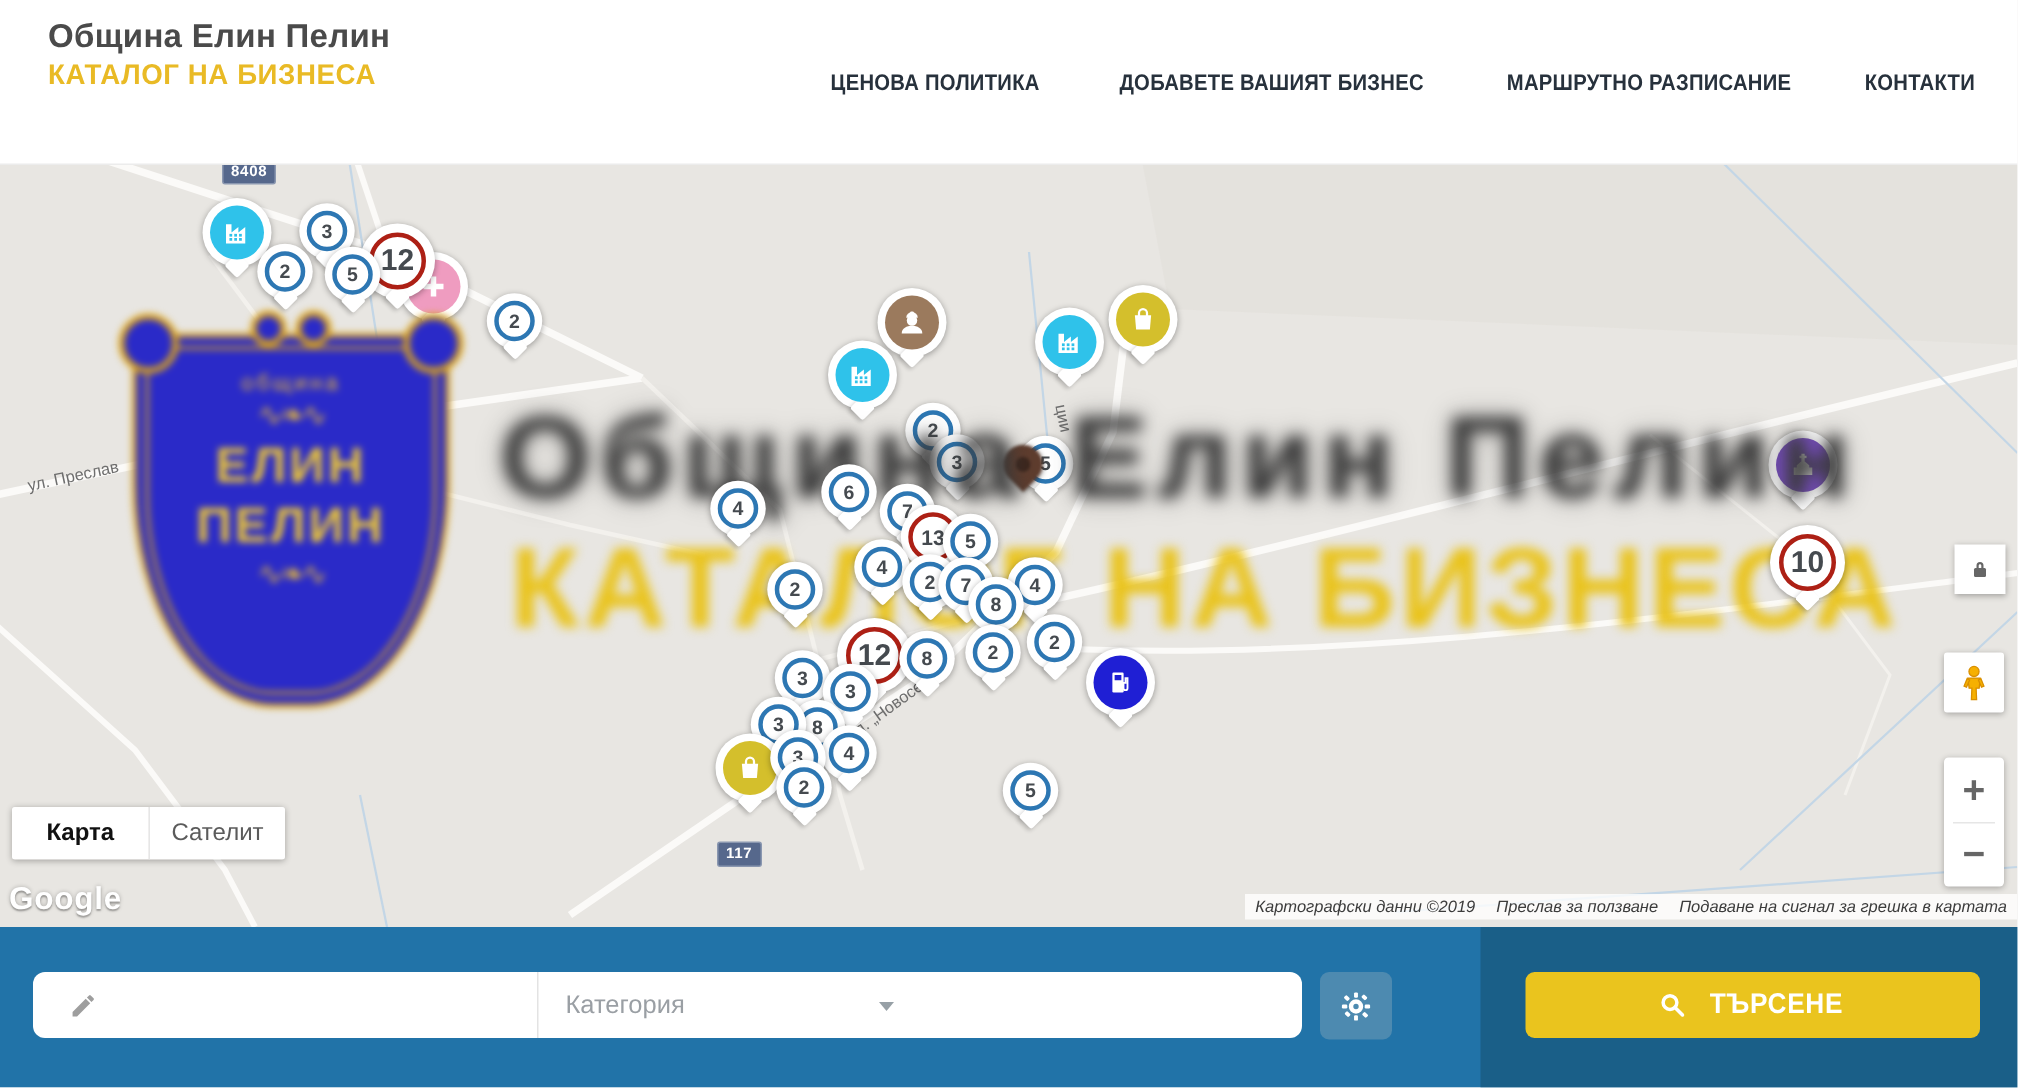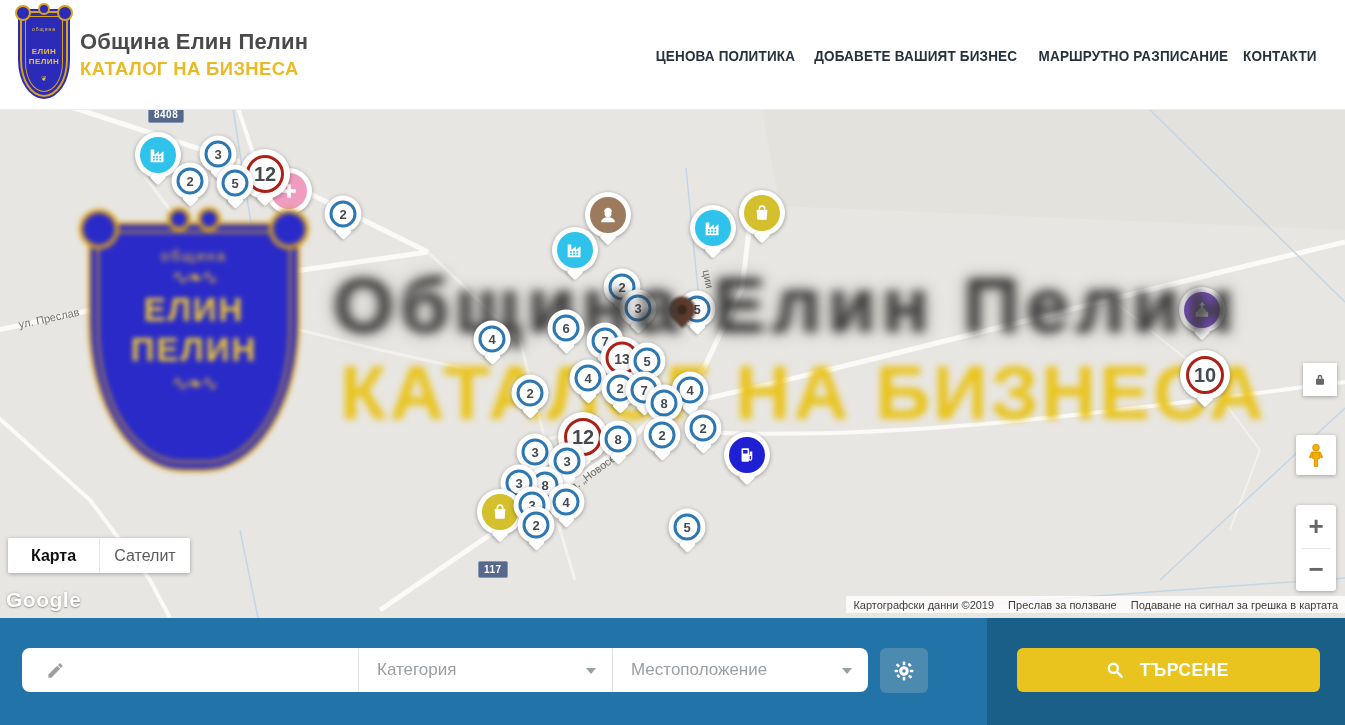--- a/index.html
+++ b/index.html
@@ -12,21 +12,21 @@
   .emblem { position:relative; width:48px; height:86px; background:#2b2bb8; border:2px solid #d9a21b; border-radius:8px 8px 26px 26px / 8px 8px 40px 40px; box-shadow:0 0 0 2px #2b2bb8; }
   .emblem::before { content:""; position:absolute; inset:3px; border:1px solid #d9a21b; border-radius:5px 5px 22px 22px / 5px 5px 34px 34px; }
   .emblem .curl { position:absolute; width:16px; height:16px; background:#2b2bb8; border:2px solid #d9a21b; border-radius:50%; top:-8px; }
   .emblem .curl.l { left:-7px; } .emblem .curl.r { right:-7px; } .emblem .curl.c { left:16px; top:-10px; width:12px; height:12px; }
   .emblem-txt { position:absolute; left:0; right:0; top:26px; text-align:center; color:#e9c43a; font-weight:bold; font-size:8px; line-height:10px; letter-spacing:0.5px; }
   .emblem-top { position:absolute; left:0; right:0; top:13px; text-align:center; color:#e9c43a; font-size:5px; letter-spacing:1px; }
   .emblem-orn { position:absolute; left:0; right:0; text-align:center; color:#e9c43a; font-size:7px; }
   #logo-text { margin-left:12px; }
   #logo-title { font-size:22px; font-weight:bold; color:#4a4a4a; letter-spacing:0.2px; }
   #logo-sub { font-size:19px; font-weight:bold; color:#e9ba25; letter-spacing:0.4px; transform:scaleX(0.97); transform-origin:left; margin-top:3px; }
-  #nav { position:absolute; right:24px; top:0; height:110px; display:flex; align-items:center; }
+  #nav { position:absolute; right:24px; top:0; height:110px; display:flex; align-items:center; gap:34px; }
   .nav-item { font-size:15px; font-weight:bold; color:#27313c; letter-spacing:0.2px; transform:scaleX(0.9); cursor:pointer; white-space:nowrap; }
 
   
   #map { position:absolute; left:0; top:110px; width:1345px; height:508px; background:#e8e6e2; overflow:hidden; }
   #roads { position:absolute; left:0; top:0; z-index:1; }
   .slabel { position:absolute; font-size:11px; color:#6e6e6e; white-space:nowrap; z-index:4; }
   .rbadge { position:absolute; background:#56688c; color:#fff; font-size:10px; font-weight:bold; padding:2px 5px; border-radius:2px; border:1px solid #8a97b0; z-index:4; letter-spacing:0.5px; }
 
   
   .nmark, .imark { position:absolute; transform:translate(-50%,-50%); display:flex; align-items:center; justify-content:center; background:#fff; border-radius:50%; box-shadow:0 1px 4px rgba(0,0,0,0.35); cursor:pointer; }
@@ -57,21 +57,21 @@
   #wm-title { position:absolute; left:333px; top:151px; font-size:77px; font-weight:bold; color:#3a3a3a; letter-spacing:6px; white-space:nowrap; z-index:320; filter:blur(5px); transform:scaleX(1.02); transform-origin:left; text-shadow:0 0 14px rgba(40,40,40,0.45); }
   #wm-sub { position:absolute; left:340px; top:239px; font-size:76px; font-weight:bold; color:#e9c31b; letter-spacing:3px; white-space:nowrap; z-index:320; filter:blur(3.5px); transform:scaleX(1.0); transform-origin:left; }
 
   
   #maptype { position:absolute; left:8px; top:428px; display:flex; z-index:800; box-shadow:0 1px 4px rgba(0,0,0,0.3); border-radius:2px; overflow:hidden; }
   .mt-btn { width:91px; height:35px; background:#fff; display:flex; align-items:center; justify-content:center; font-size:16px; cursor:pointer; }
   .mt-btn.active { font-weight:bold; color:#111; }
   .mt-btn.inactive { color:#5b5b5b; border-left:1px solid #e6e6e6; }
   #glogo { position:absolute; left:6px; top:478px; z-index:800; color:#fff; font-size:21px; font-weight:bold; letter-spacing:0.5px; cursor:pointer; text-shadow:0 1px 1px rgba(0,0,0,0.25), 0 0 3px rgba(0,0,0,0.25); }
   #attrib { position:absolute; right:0; top:486px; height:17px; background:rgba(255,255,255,0.8); display:flex; align-items:center; z-index:800; font-size:11px; color:#3c3c3c; }
-  #attrib span { padding:0 7px; white-space:nowrap; }
+  #attrib span { padding:0 7px; white-space:nowrap;font-style:italic; }
   #attrib .lnk { cursor:pointer; }
   .sq-btn { position:absolute; background:#fff; z-index:800; display:flex; align-items:center; justify-content:center; box-shadow:0 1px 4px rgba(0,0,0,0.3); cursor:pointer; }
   #lock-btn { left:1303px; top:253px; width:34px; height:33px; }
   #pegman { left:1296px; top:325px; width:40px; height:40px; border-radius:2px; }
   #zoomctl { position:absolute; left:1296px; top:395px; width:40px; height:86px; background:#fff; border-radius:3px; box-shadow:0 1px 4px rgba(0,0,0,0.3); z-index:800; display:flex; flex-direction:column; }
   .zbtn { flex:1; display:flex; align-items:center; justify-content:center; font-size:26px; color:#666; cursor:pointer; font-weight:bold; }
   #zoomctl .zdiv { height:1px; background:#e6e6e6; margin:0 6px; }
 
   
   #searchbar { position:absolute; left:0; top:618px; width:1345px; height:107px; background:#2173a8; z-index:900; }
@@ -89,31 +89,20 @@
   #search-btn { position:absolute; left:1017px; top:30px; width:303px; height:44px; background:#eac41e; border:none; border-radius:6px; display:flex; align-items:center; justify-content:center; gap:11px; cursor:pointer; }
   #search-btn span { color:#fff; font-size:19px; font-weight:bold; letter-spacing:0.5px; transform:scaleX(0.92); }
 </style>
 </head>
 <body>
 
 <div id="stage">
 
   <div id="header">
     <div id="logo-wrap">
-      <div class="emblem">
-        <div class="curl l"></div>
-          <div class="curl r"></div>
-          <div class="curl c"></div>
-        <div class="emblem-top">община</div>
-        <div class="emblem-txt" style="top:34px;">
-          <div>ЕЛИН</div>
-          <div>ПЕЛИН</div>
-        </div>
-        <div class="emblem-orn" style="top:62px;">❦</div>
-      </div>
       <div id="logo-text">
         <div id="logo-title">Община Елин Пелин</div>
         <div id="logo-sub">КАТАЛОГ НА БИЗНЕСА</div>
       </div>
     </div>
     <nav id="nav">
       <span class="nav-item">ЦЕНОВА ПОЛИТИКА</span>
       <span class="nav-item">ДОБАВЕТЕ ВАШИЯТ БИЗНЕС</span>
       <span class="nav-item">МАРШРУТНО РАЗПИСАНИЕ</span>
       <span class="nav-item">КОНТАКТИ</span>
@@ -448,24 +437,20 @@
   <div id="searchbar">
     <div id="search-right"></div>
     <div id="inputgroup">
       <div class="seg" id="seg-keyword">
         <svg width="19" height="19" viewBox="0 0 24 24">
             <path fill="#9e9e9e" d="M3 17.2V21h3.8L17.9 9.9l-3.8-3.8zM20.7 7.1a1 1 0 0 0 0-1.4l-2.4-2.4a1 1 0 0 0-1.4 0l-1.8 1.8 3.8 3.8z"></path>
           </svg>
       </div>
       <div class="seg" id="seg-category">
         <span class="sel-label">Категория</span>
-        <span class="tri"></span>
-      </div>
-      <div class="seg" id="seg-location">
-        <span class="sel-label">Местоположение</span>
         <span class="tri"></span>
       </div>
     </div>
     <button id="gear-btn">
       <svg width="24" height="24" viewBox="0 0 24 24">
         <g fill="#fff">
           <path d="M12 7.2a4.8 4.8 0 1 0 0 9.6 4.8 4.8 0 0 0 0-9.6zm0 3a1.8 1.8 0 1 1 0 3.6 1.8 1.8 0 0 1 0-3.6z"></path>
           <rect x="10.7" y="2.6" width="2.6" height="3.6" rx="0.8"></rect>
           <rect x="10.7" y="17.8" width="2.6" height="3.6" rx="0.8"></rect>
           <rect x="2.6" y="10.7" width="3.6" height="2.6" rx="0.8"></rect>

